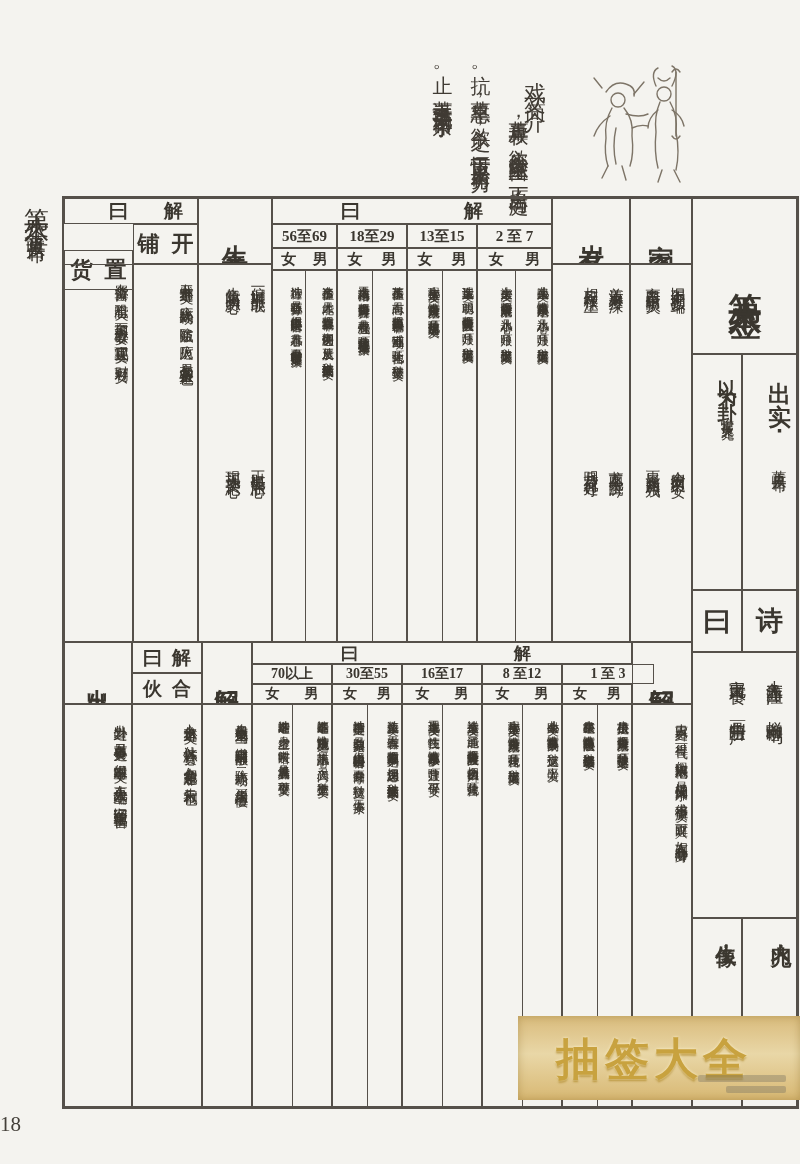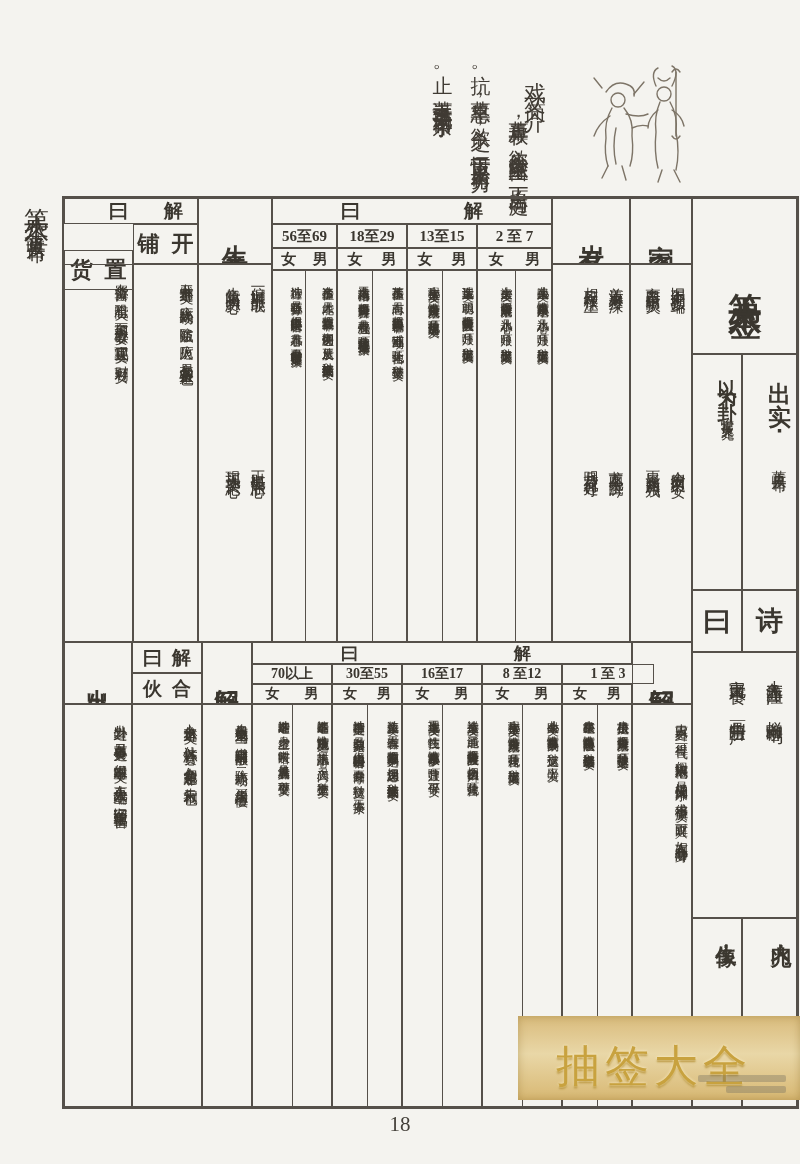--- a/index.html
+++ b/index.html
@@ -23,24 +23,24 @@
   .vpair{writing-mode:vertical-rl;text-orientation:upright;letter-spacing:2px;}
   .vpair .vline{display:block;margin-left:6px;}
   .poem{writing-mode:vertical-rl;text-orientation:upright;padding:14px 10px;}
   .pcol{display:block;margin-left:14px;letter-spacing:2px;}
   .pgap{margin-inline-start:30px;}
   .agetext{font-size:12px;writing-mode:vertical-rl;text-orientation:upright;
            padding:6px 1px;line-height:1.3;letter-spacing:0.5px;color:#3b372f;}
   .wmbanner{position:absolute;left:518px;top:1016px;width:282px;height:84px;z-index:5;
             background:linear-gradient(180deg,#d9bb7c 0%,#e9d7a7 45%,#d8b873 100%);
             box-shadow:inset 0 0 8px rgba(122,92,24,.35);}
-  .wmtext{position:absolute;left:38px;top:14px;font-size:44px;font-weight:normal;letter-spacing:5px;
-          color:#c8a23f;text-shadow:0 0 3px #fff3d0,0 2px 2px #b18a2c;margin-top:7px;}
+  .wmtext{position:absolute;left:38px;top:14px;font-size:44px;font-weight:bold;letter-spacing:5px;
+          color:#c8a23f;text-shadow:0 0 3px #fff3d0,0 2px 2px #b18a2c;}
   .wmbar{position:absolute;background:rgba(110,105,95,.35);height:7px;border-radius:2px;}
-  .pageno{position:absolute;left:0;top:1112px;width:800px;text-align:center;
+  .pageno{position:absolute;left:0;top:1112px;width:800px;
           font-size:21px;color:#44403a;}
 </style>
 </head>
 <body>
 
 <div class="v" style="position:absolute;left:20px;top:188px;height:330px;">
   <span style="font-size:25px;letter-spacing:5px;">第十八签</span><span style="font-size:19px;letter-spacing:3px;margin-inline-start:10px;">董卓收吕布</span>
 </div>
 
 <div class="v" style="position:absolute;top:60px;right:262px;height:138px;font-size:20px;line-height:38px;letter-spacing:2px;color:#403b34;">　　董卓弄权，欲废少帝立陈留王，丁原出与庭抗。董卓怒，欲杀之，慑于丁原义子吕布勇力，止。董谋士李肃说动吕布杀丁</div>

